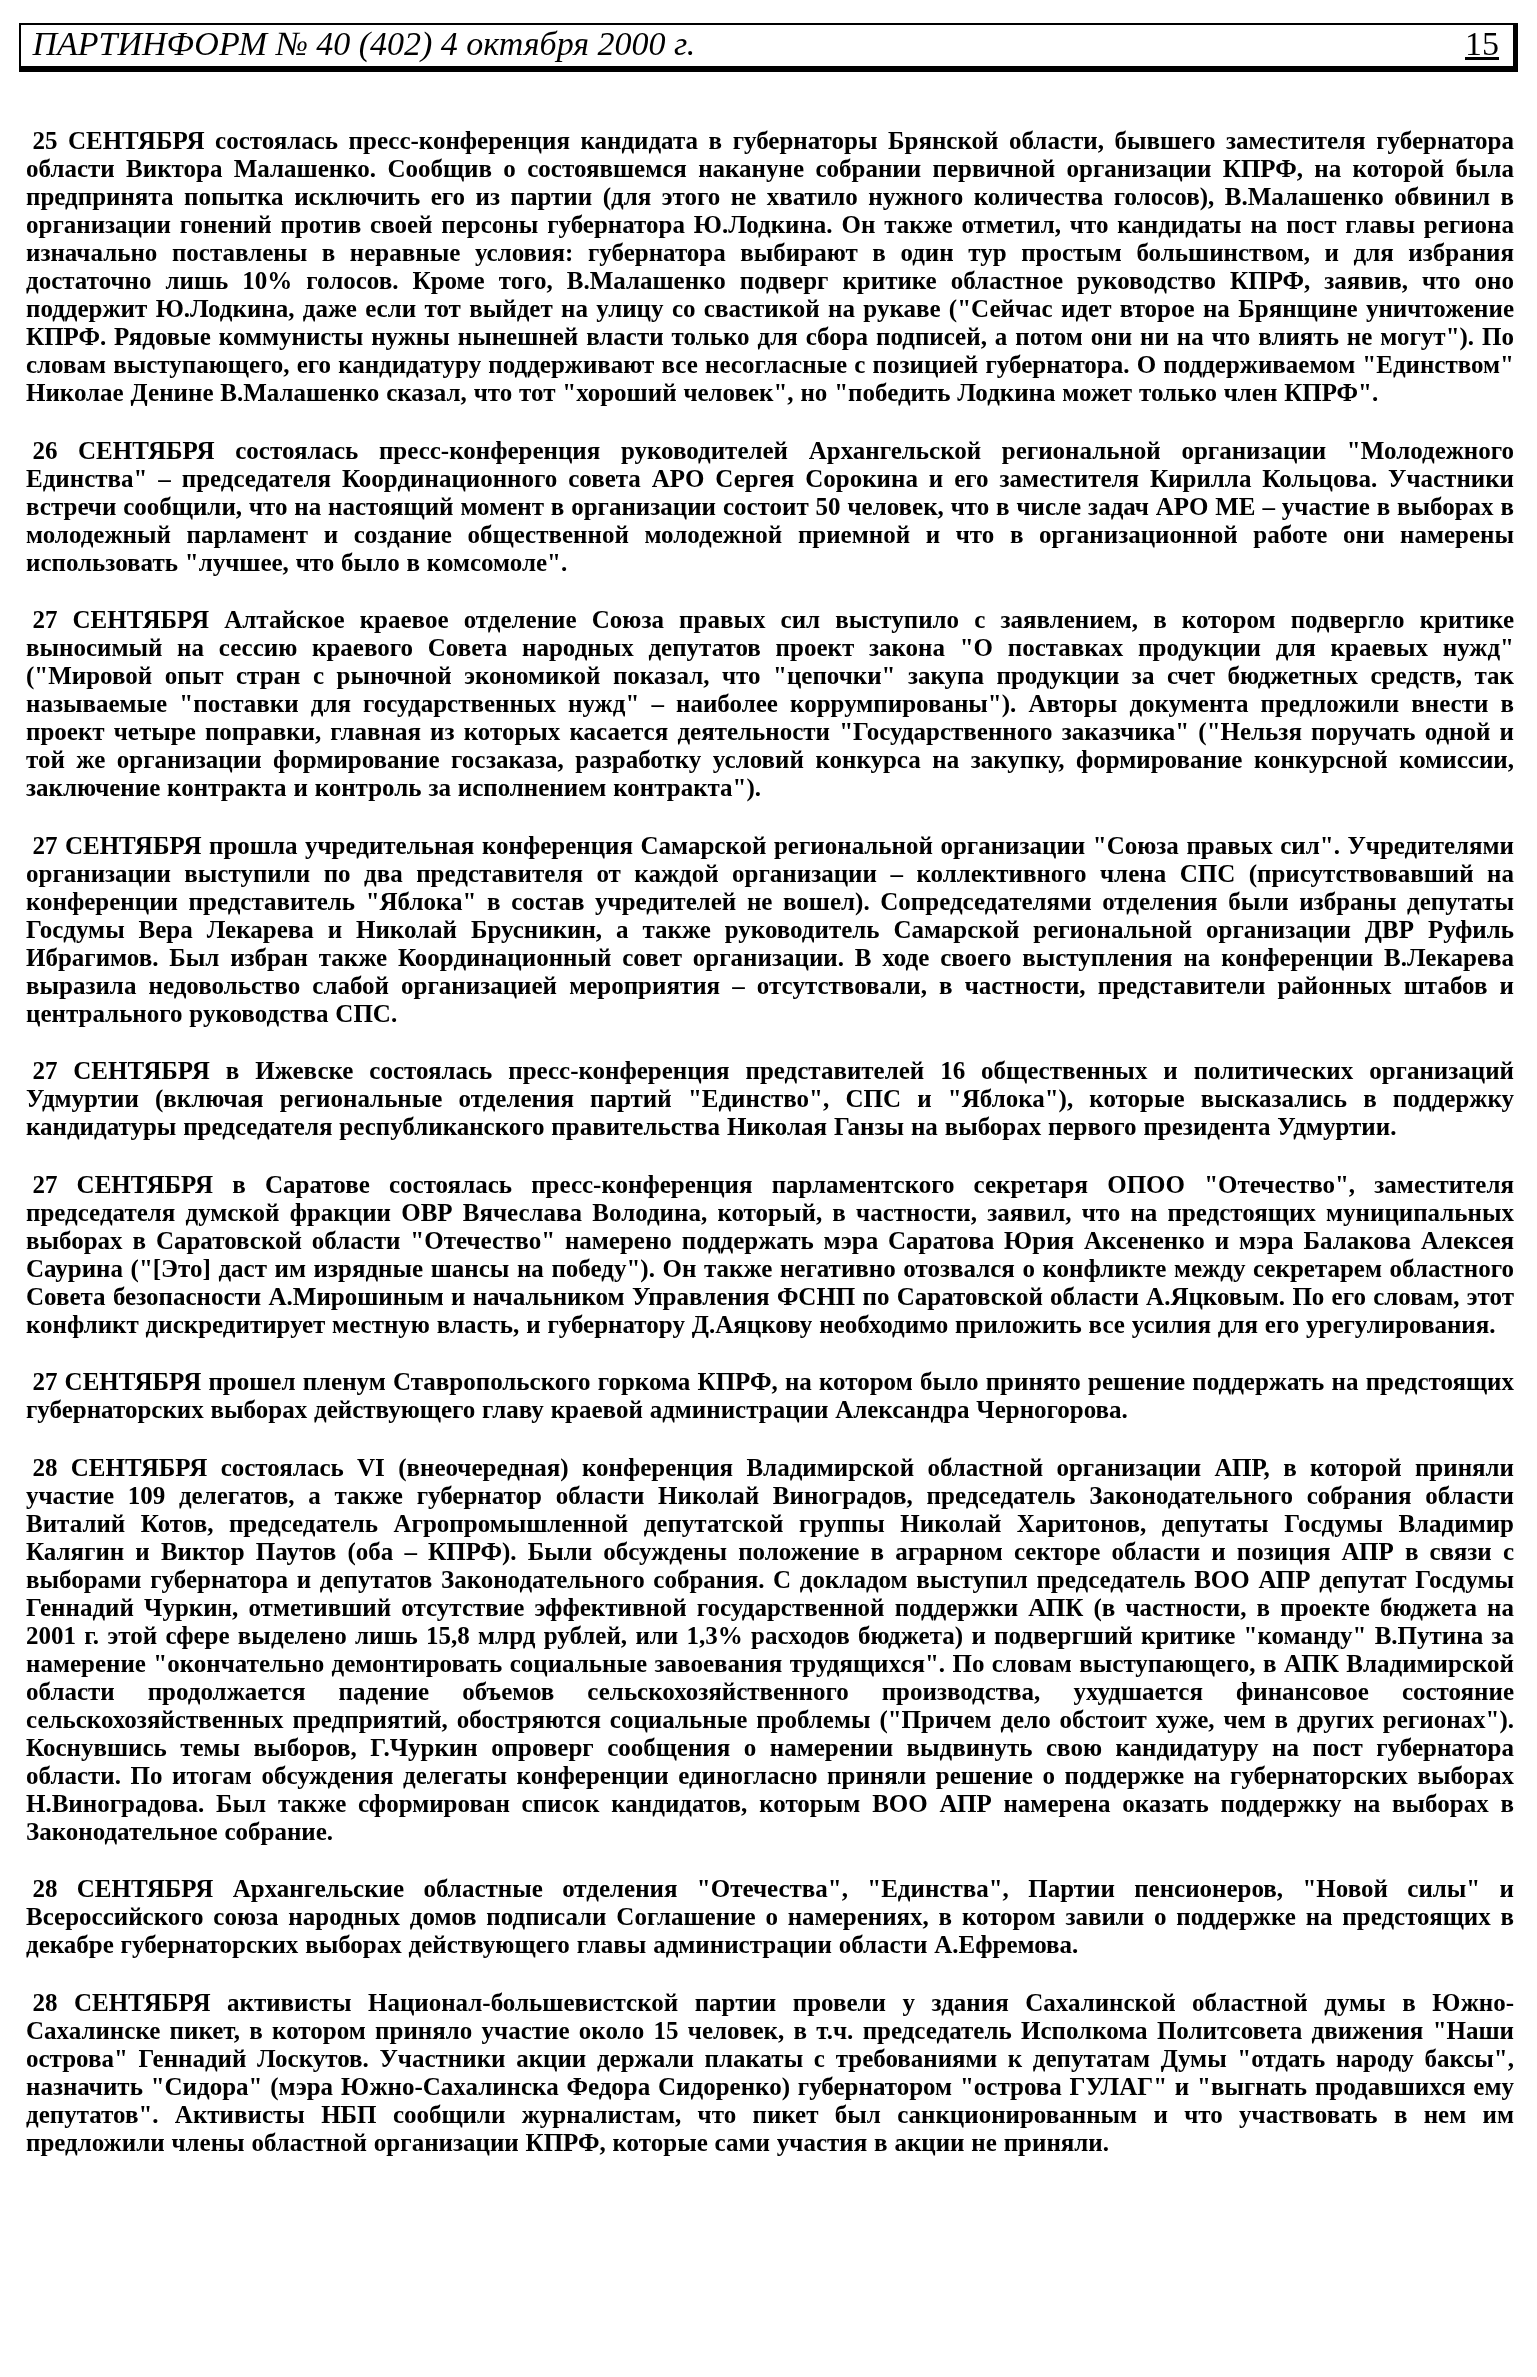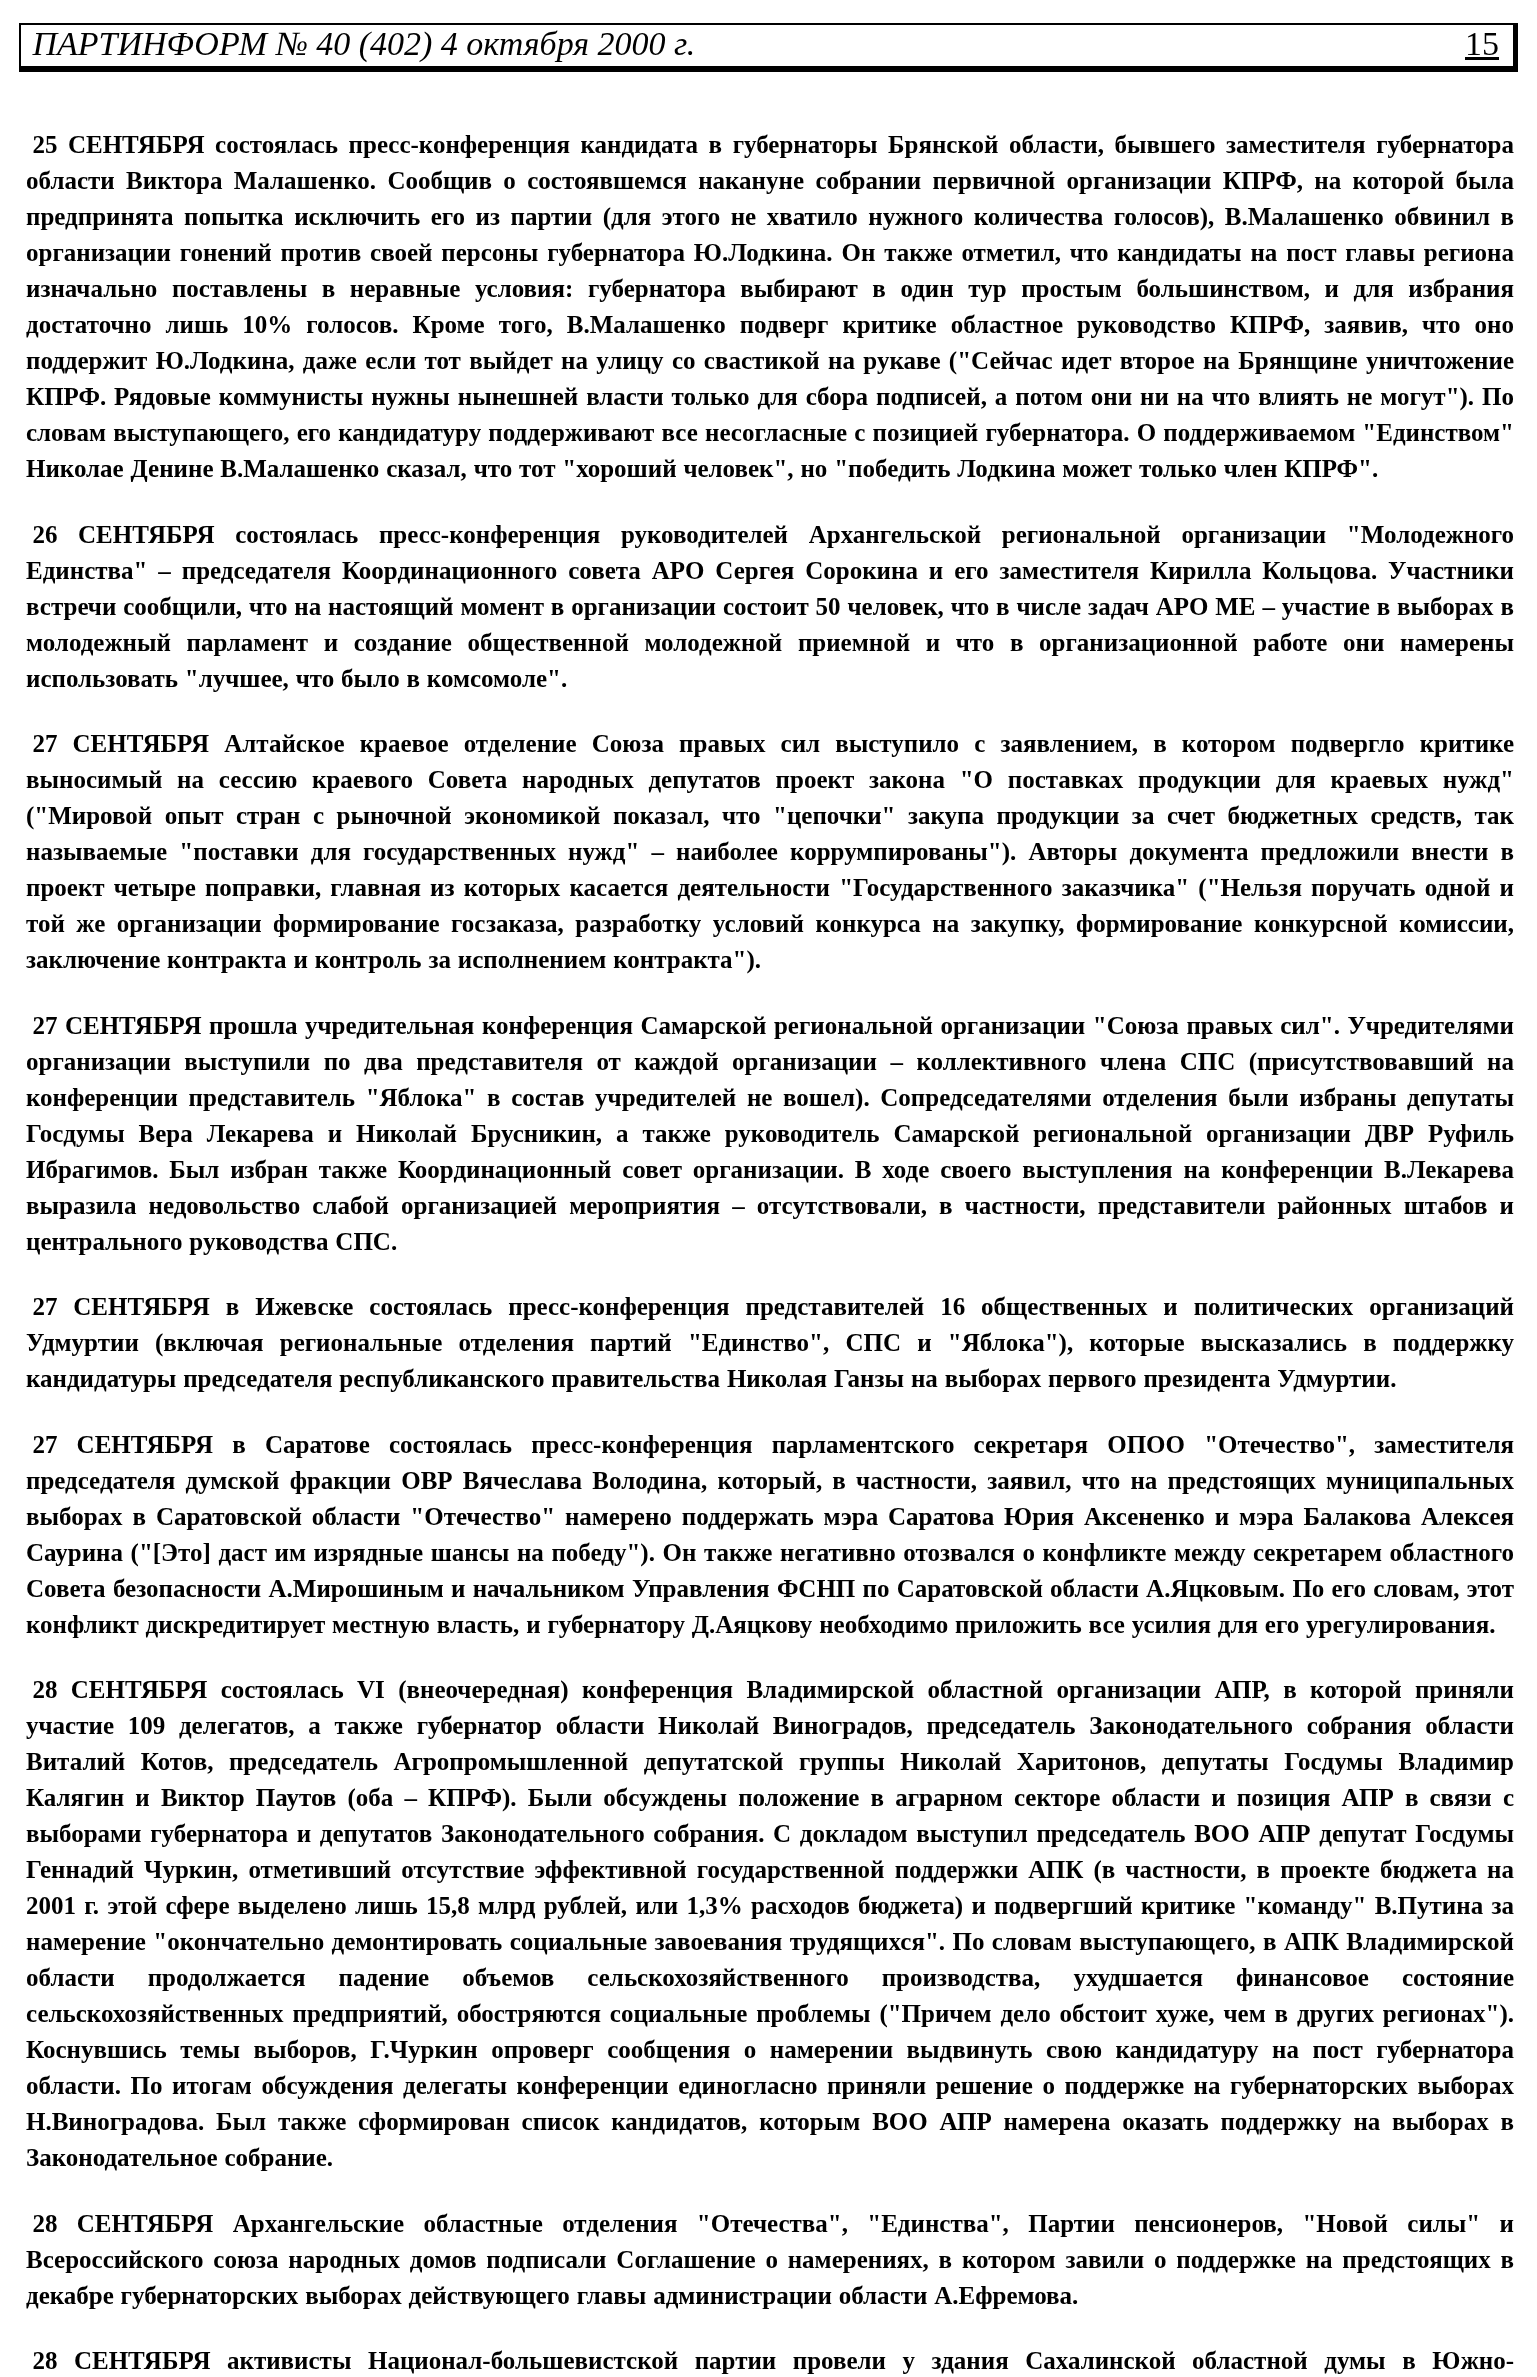--- a/index.html
+++ b/index.html
@@ -46,38 +46,39 @@
   .article {
     position: absolute;
     left: 26px;
     top: 127px;
     width: 1488px;
   }
   .article p {
     margin: 0 0 29.5px 0;
     font-weight: bold;
     font-size: 25px;
-    line-height: 36px;
+    line-height: 28px;
     text-align: justify;
     text-indent: 6.4px;
     word-spacing: 0.6px;
   }
 </style>
 </head>
 <body>
 
 <header class="header-box">
   <span class="header-title">ПАРТИНФОРМ № 40 (402) 4 октября 2000 г.</span>
   <span class="page-number">15</span>
 </header>
 
 <main class="article">
   <p>25 СЕНТЯБРЯ состоялась пресс-конференция кандидата в губернаторы Брянской области, бывшего заместителя губернатора области Виктора Малашенко. Сообщив о состоявшемся накануне собрании первичной организации КПРФ, на которой была предпринята попытка исключить его из партии (для этого не хватило нужного количества голосов), В.Малашенко обвинил в организации гонений против своей персоны губернатора Ю.Лодкина. Он также отметил, что кандидаты на пост главы региона изначально поставлены в неравные условия: губернатора выбирают в один тур простым большинством, и для избрания достаточно лишь 10% голосов. Кроме того, В.Малашенко подверг критике областное руководство КПРФ, заявив, что оно поддержит Ю.Лодкина, даже если тот выйдет на улицу со свастикой на рукаве ("Сейчас идет второе на Брянщине уничтожение КПРФ. Рядовые коммунисты нужны нынешней власти только для сбора подписей, а потом они ни на что влиять не могут"). По словам выступающего, его кандидатуру поддерживают все несогласные с позицией губернатора. О поддерживаемом "Единством" Николае Денине В.Малашенко сказал, что тот "хороший человек", но "победить Лодкина может только член КПРФ".</p>
   <p>26 СЕНТЯБРЯ состоялась пресс-конференция руководителей Архангельской региональной организации "Молодежного Единства" – председателя Координационного совета АРО Сергея Сорокина и его заместителя Кирилла Кольцова. Участники встречи сообщили, что на настоящий момент в организации состоит 50 человек, что в числе задач АРО МЕ – участие в выборах в молодежный парламент и создание общественной молодежной приемной и что в организационной работе они намерены использовать "лучшее, что было в комсомоле".</p>
   <p>27 СЕНТЯБРЯ Алтайское краевое отделение Союза правых сил выступило с заявлением, в котором подвергло критике выносимый на сессию краевого Совета народных депутатов проект закона "О поставках продукции для краевых нужд" ("Мировой опыт стран с рыночной экономикой показал, что "цепочки" закупа продукции за счет бюджетных средств, так называемые "поставки для государственных нужд" – наиболее коррумпированы"). Авторы документа предложили внести в проект четыре поправки, главная из которых касается деятельности "Государственного заказчика" ("Нельзя поручать одной и той же организации формирование госзаказа, разработку условий конкурса на закупку, формирование конкурсной комиссии, заключение контракта и контроль за исполнением контракта").</p>
   <p>27 СЕНТЯБРЯ прошла учредительная конференция Самарской региональной организации "Союза правых сил". Учредителями организации выступили по два представителя от каждой организации – коллективного члена СПС (присутствовавший на конференции представитель "Яблока" в состав учредителей не вошел). Сопредседателями отделения были избраны депутаты Госдумы Вера Лекарева и Николай Брусникин, а также руководитель Самарской региональной организации ДВР Руфиль Ибрагимов. Был избран также Координационный совет организации. В ходе своего выступления на конференции В.Лекарева выразила недовольство слабой организацией мероприятия – отсутствовали, в частности, представители районных штабов и центрального руководства СПС.</p>
   <p>27 СЕНТЯБРЯ в Ижевске состоялась пресс-конференция представителей 16 общественных и политических организаций Удмуртии (включая региональные отделения партий "Единство", СПС и "Яблока"), которые высказались в поддержку кандидатуры председателя республиканского правительства Николая Ганзы на выборах первого президента Удмуртии.</p>
   <p>27 СЕНТЯБРЯ в Саратове состоялась пресс-конференция парламентского секретаря ОПОО "Отечество", заместителя председателя думской фракции ОВР Вячеслава Володина, который, в частности, заявил, что на предстоящих муниципальных выборах в Саратовской области "Отечество" намерено поддержать мэра Саратова Юрия Аксененко и мэра Балакова Алексея Саурина ("[Это] даст им изрядные шансы на победу"). Он также негативно отозвался о конфликте между секретарем областного Совета безопасности А.Мирошиным и начальником Управления ФСНП по Саратовской области А.Яцковым. По его словам, этот конфликт дискредитирует местную власть, и губернатору Д.Аяцкову необходимо приложить все усилия для его урегулирования.</p>
+  <p>27 СЕНТЯБРЯ прошел пленум Ставропольского горкома КПРФ, на котором было принято решение поддержать на предстоящих губернаторских выборах действующего главу краевой администрации Александра Черногорова.</p>
   <p>28 СЕНТЯБРЯ состоялась VI (внеочередная) конференция Владимирской областной организации АПР, в которой приняли участие 109 делегатов, а также губернатор области Николай Виноградов, председатель Законодательного собрания области Виталий Котов, председатель Агропромышленной депутатской группы Николай Харитонов, депутаты Госдумы Владимир Калягин и Виктор Паутов (оба – КПРФ). Были обсуждены положение в аграрном секторе области и позиция АПР в связи с выборами губернатора и депутатов Законодательного собрания. С докладом выступил председатель ВОО АПР депутат Госдумы Геннадий Чуркин, отметивший отсутствие эффективной государственной поддержки АПК (в частности, в проекте бюджета на 2001 г. этой сфере выделено лишь 15,8 млрд рублей, или 1,3% расходов бюджета) и подвергший критике "команду" В.Путина за намерение "окончательно демонтировать социальные завоевания трудящихся". По словам выступающего, в АПК Владимирской области продолжается падение объемов сельскохозяйственного производства, ухудшается финансовое состояние сельскохозяйственных предприятий, обостряются социальные проблемы ("Причем дело обстоит хуже, чем в других регионах"). Коснувшись темы выборов, Г.Чуркин опроверг сообщения о намерении выдвинуть свою кандидатуру на пост губернатора области. По итогам обсуждения делегаты конференции единогласно приняли решение о поддержке на губернаторских выборах Н.Виноградова. Был также сформирован список кандидатов, которым ВОО АПР намерена оказать поддержку на выборах в Законодательное собрание.</p>
   <p>28 СЕНТЯБРЯ Архангельские областные отделения "Отечества", "Единства", Партии пенсионеров, "Новой силы" и Всероссийского союза народных домов подписали Соглашение о намерениях, в котором завили о поддержке на предстоящих в декабре губернаторских выборах действующего главы администрации области А.Ефремова.</p>
   <p>28 СЕНТЯБРЯ активисты Национал-большевистской партии провели у здания Сахалинской областной думы в Южно-Сахалинске пикет, в котором приняло участие около 15 человек, в т.ч. председатель Исполкома Политсовета движения "Наши острова" Геннадий Лоскутов. Участники акции держали плакаты с требованиями к депутатам Думы "отдать народу баксы", назначить "Сидора" (мэра Южно-Сахалинска Федора Сидоренко) губернатором "острова ГУЛАГ" и "выгнать продавшихся ему депутатов". Активисты НБП сообщили журналистам, что пикет был санкционированным и что участвовать в нем им предложили члены областной организации КПРФ, которые сами участия в акции не приняли.</p>
 </main>
 
 
 </body></html>

